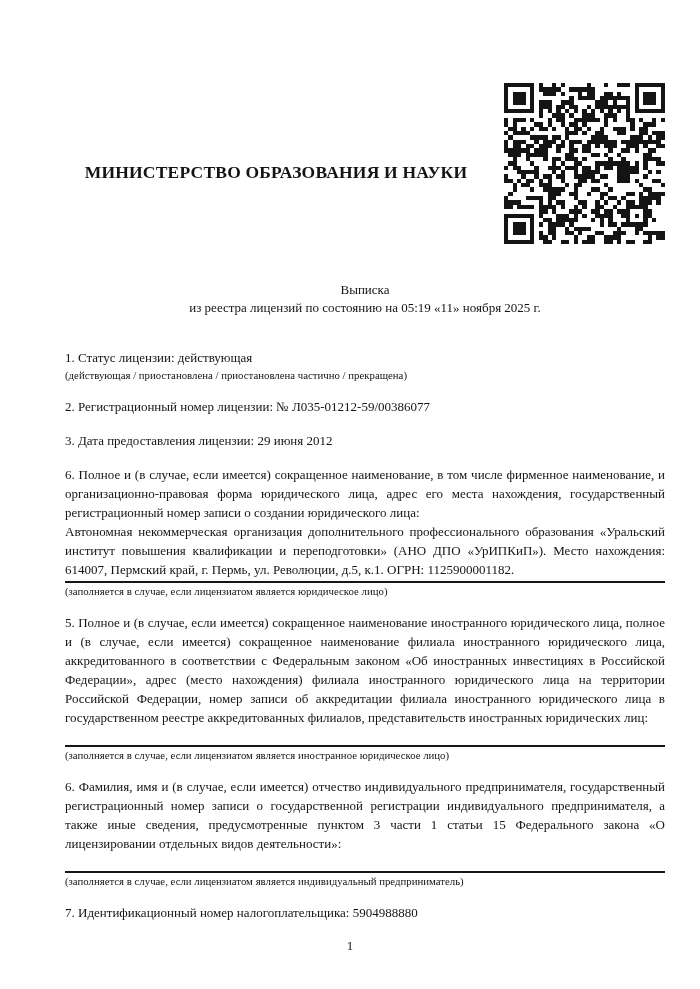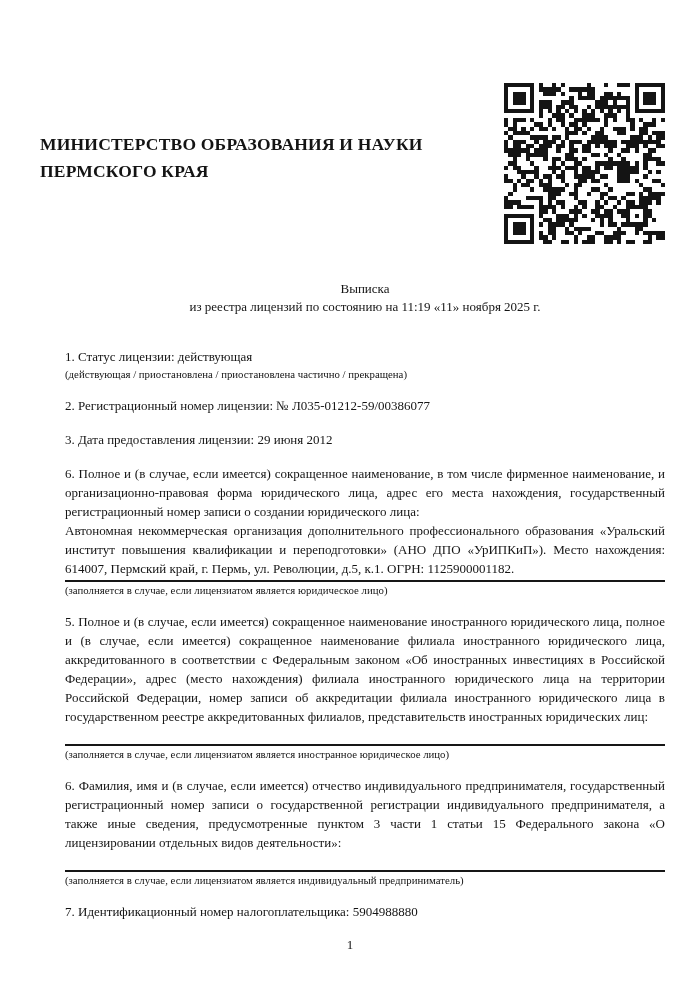--- a/index.html
+++ b/index.html
@@ -7,21 +7,21 @@
     position:relative;
     width:700px;height:989px;
     background:#ffffff;
     box-sizing:border-box;
     padding-top:131px;
     font-family:"Liberation Serif","DejaVu Serif",serif;
     color:#141414;
     overflow:hidden;
   }
   
-  .ministry{margin-left:40px;width:472px;}
+  .ministry{margin-left:40px;width:472px;text-align:center;margin-top:28px;}
   .ministry-title{font-weight:bold;font-size:17.5px;line-height:27px;letter-spacing:.2px;}
   .ministry-caption{font-size:10.8px;line-height:14px;margin-top:3px;}
   .qr{position:absolute;left:504px;top:83px;width:161px;height:161px;}
   .qr svg{display:block;width:161px;height:161px;}
   
   .doc-title{margin:95px 0 0 65px;width:600px;text-align:center;font-size:13px;line-height:18px;}
   
   .content{margin-left:65px;width:600px;margin-top:31px;font-size:13px;line-height:19px;}
   .content p{margin:0;}
   .just{text-align:justify;}
@@ -724,26 +724,25 @@
         <rect x="26" y="36" width="1" height="1" fill="#141414"></rect>
         <rect x="28" y="36" width="1" height="1" fill="#141414"></rect>
         <rect x="29" y="36" width="1" height="1" fill="#141414"></rect>
         <rect x="32" y="36" width="1" height="1" fill="#141414"></rect>
         <rect x="33" y="36" width="1" height="1" fill="#141414"></rect>
       </svg>
   </div>
 
   <div class="ministry">
     <div class="ministry-title">МИНИСТЕРСТВО ОБРАЗОВАНИЯ И НАУКИ</div>
-    <div class="ministry-title">ПЕРМСКОГО КРАЯ</div>
   </div>
 
   <div class="doc-title">
     <div>Выписка</div>
-    <div>из реестра лицензий по состоянию на 11:19 «11» ноября 2025 г.</div>
+    <div>из реестра лицензий по состоянию на 05:19 «11» ноября 2025 г.</div>
   </div>
 
   <div class="content">
 
     <section class="item">
       <p>1. Статус лицензии: действующая</p>
       <div class="caption-wrap">(действующая / приостановлена / приостановлена частично / прекращена)</div>
     </section>
 
     <section class="item">

